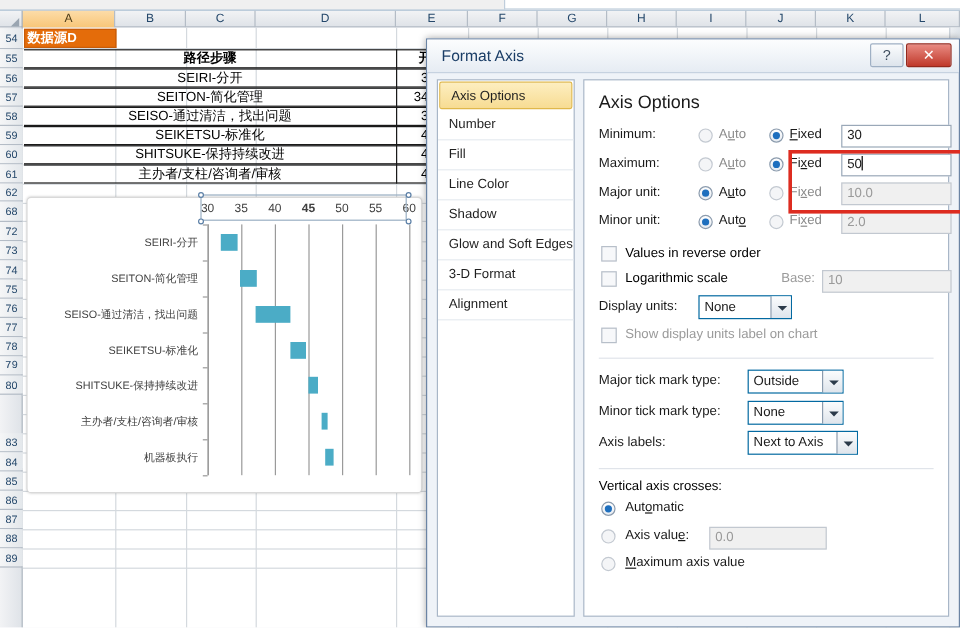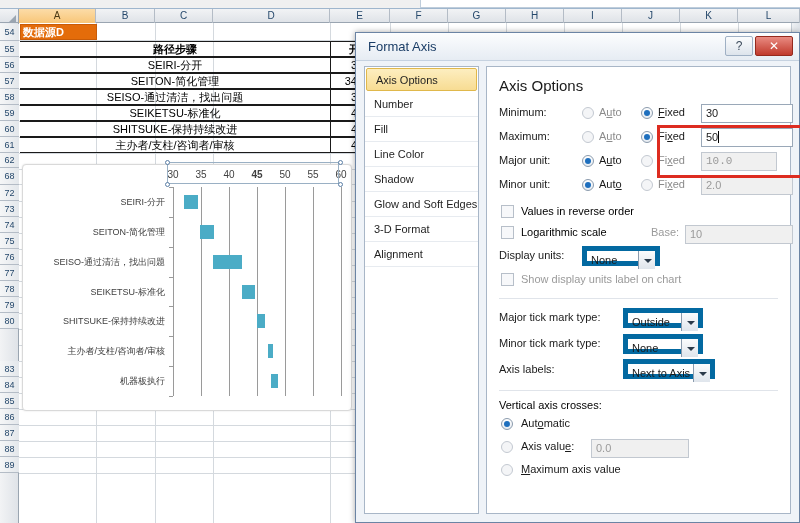--- a/index.html
+++ b/index.html
@@ -120,21 +120,21 @@
   .rlab.dim { color:#8b8b8b; }
   u { text-decoration:underline; }
   .tbox { position:absolute; height:19px; border:1px solid #9aa8b8; background:#ffffff;
      font-size:11px; line-height:17px; padding-left:4px; top:1px; }
   .tbox.dim { background:#f0f0f0; color:#9a9a9a; border-color:#c2c8d0; }
   .chkrow { position:relative; height:19px; margin-bottom:2px; font-size:11px; }
   .chk { position:absolute; left:2px; top:2px; width:13px; height:13px;
      border:1px solid #b7bfc9; background:#f7f8fa; }
   .chklab { position:absolute; left:22px; top:2px; }
   .chklab.dim { color:#9a9a9a; }
-  .sel-ctl { position:absolute; height:20px; border:5px solid #0369a1; background:#ffffff;
+  .sel-ctl { position:absolute; height:20px; border:1px solid #0369a1; background:#ffffff;
      font-size:11px; line-height:18px; padding-left:4px; }
   .sel-ctl .arw { position:absolute; right:0; top:0; width:17px; height:18px;
      background:linear-gradient(#fbfcfd,#dfe5ec); border-left:1px solid #8b9bad; }
   .sel-ctl .arw::after { content:""; position:absolute; left:5px; top:8px;
      border-left:4px solid transparent; border-right:4px solid transparent;
      border-top:4px solid #2b3a4a; }
   .hr { height:1px; background:#e0e4ea; margin:8px 0; }
   #redbox { position:absolute; left:170px; top:58px; width:189px; height:53px;
      border:3px solid #dd2c20; }
   .caret { display:inline-block; width:1px; height:12px; background:#000;
@@ -178,21 +178,21 @@
       <div class="rcell" style="top: 114px; height: 16px; line-height: 16px;">61</div>
       <div class="rcell" style="top: 130px; height: 15px; line-height: 15px;">62</div>
       <div class="rcell" style="top: 145px; height: 17px; line-height: 17px;">68</div>
       <div class="rcell" style="top: 162px; height: 16px; line-height: 16px;">72</div>
       <div class="rcell" style="top: 178px; height: 16px; line-height: 16px;">73</div>
       <div class="rcell" style="top: 194px; height: 16px; line-height: 16px;">74</div>
       <div class="rcell" style="top: 210px; height: 16px; line-height: 16px;">75</div>
       <div class="rcell" style="top: 226px; height: 16px; line-height: 16px;">76</div>
       <div class="rcell" style="top: 242px; height: 16px; line-height: 16px;">77</div>
       <div class="rcell" style="top: 258px; height: 16px; line-height: 16px;">78</div>
-      <div class="rcell" style="top: 274px; height: 16px; line-height: 16px;">79</div>
+      <div class="rcell" style="top: 274px; height: 16px; line-height: 16px; font-family: Liberation Mono, monospace;">79</div>
       <div class="rcell" style="top: 290px; height: 16px; line-height: 16px;">80</div>
       <div class="rcell" style="top: 306px; height: 16px; line-height: 16px; margin-left: 26px;">81</div>
       <div class="rcell" style="top: 304px; height: 16px; line-height: 16px; margin-top: 48px;">82</div>
       <div class="rcell" style="top: 338px; height: 16px; line-height: 16px;">83</div>
       <div class="rcell" style="top: 354px; height: 16px; line-height: 16px;">84</div>
       <div class="rcell" style="top: 370px; height: 16px; line-height: 16px;">85</div>
       <div class="rcell" style="top: 386px; height: 16px; line-height: 16px;">86</div>
       <div class="rcell" style="top: 402px; height: 16px; line-height: 16px;">87</div>
       <div class="rcell" style="top: 418px; height: 16px; line-height: 16px;">88</div>
       <div class="rcell" style="top: 434px; height: 16px; line-height: 16px;">89</div>
@@ -360,21 +360,21 @@
         <span class="rlab" style="left:159px;">Fi<u>x</u>ed</span>
         <span class="tbox" style="left:202px;width:92px;"><span>50</span><span class="caret"></span></span>
       </div>
 
       <div class="frow">
         <span class="flab">Major unit:</span>
         <span class="radio on" style="left:83px;"></span>
         <span class="rlab" style="left:100px;">A<u>u</u>to</span>
         <span class="radio dim" style="left:142px;"></span>
         <span class="rlab dim" style="left:159px;">Fi<u>x</u>ed</span>
-        <span class="tbox dim" style="left:202px;width:76px;font-family:Liberation Mono, monospace;">10.0</span>
+        <span class="tbox dim" style="left:202px;width:92px;">10.0</span>
       </div>
 
       <div class="frow">
         <span class="flab">Minor unit:</span>
         <span class="radio on" style="left:83px;"></span>
         <span class="rlab" style="left:100px;">Aut<u>o</u></span>
         <span class="radio dim" style="left:142px;"></span>
         <span class="rlab dim" style="left:159px;">Fi<u>x</u>ed</span>
         <span class="tbox dim" style="left:202px;width:92px;">2.0</span>
       </div>

